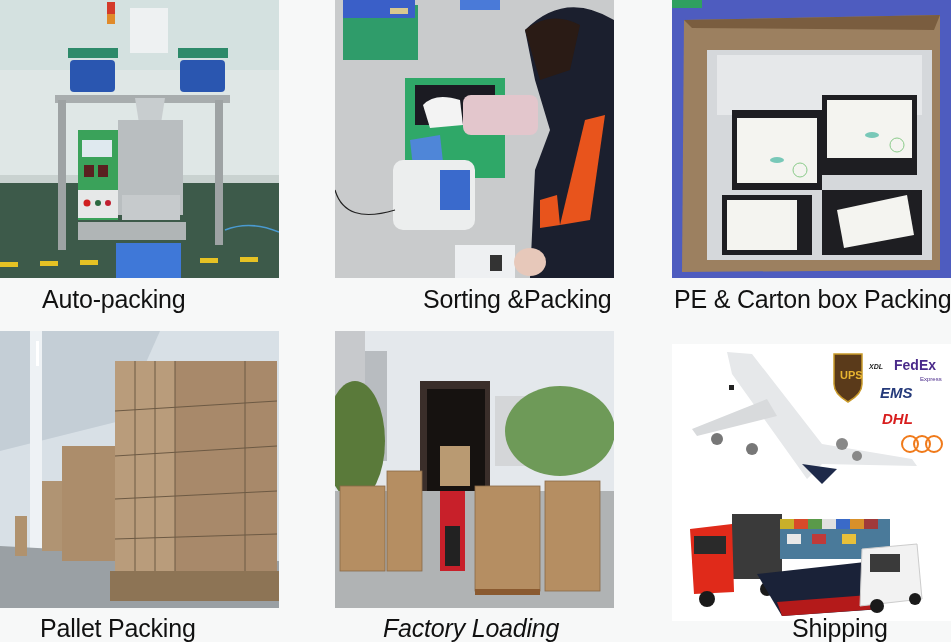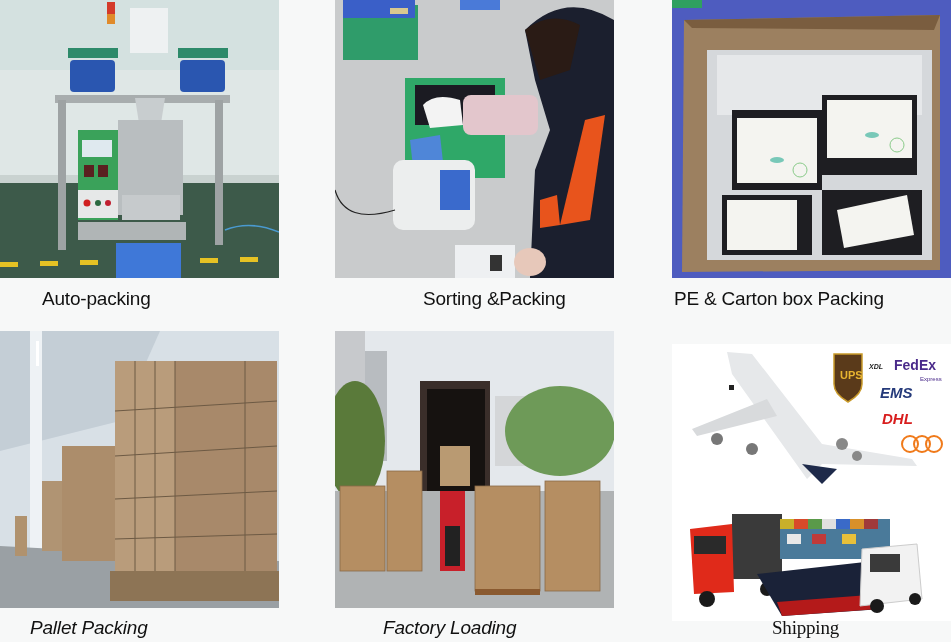--- a/index.html
+++ b/index.html
@@ -4,21 +4,21 @@
 <style>
   html, body { margin: 0; padding: 0; }
   body {
     width: 951px; height: 642px; overflow: hidden;
     background: #f7f8f8;
     font-family: "Liberation Sans", sans-serif;
     position: relative;
   }
   .tile { position: absolute; overflow: hidden; }
   .caption {
-    position: absolute; font-size: 19px; color: #111; white-space: nowrap;
+    position: absolute; font-size: 25px; color: #111; white-space: nowrap;
     letter-spacing: -0.2px; line-height: 24px;
   }
   svg { display: block; }
 </style>
 </head>
 <body>
 
 <div class="tile" style="left:0;top:0;width:279px;height:278px;">
   <svg width="279" height="278" viewBox="0 0 279 278">
     <rect width="279" height="278" fill="#dfe7e6"></rect>
@@ -128,21 +128,21 @@
       <line x1="115" y1="168" x2="277" y2="160"></line>
         <line x1="115" y1="208" x2="277" y2="203"></line>
       <line x1="135" y1="30" x2="135" y2="250"></line>
         <line x1="155" y1="30" x2="155" y2="250"></line>
       <line x1="175" y1="30" x2="175" y2="250"></line>
         <line x1="245" y1="30" x2="245" y2="250"></line>
     </g>
     <rect x="110" y="240" width="170" height="30" fill="#8d7455"></rect>
   </svg>
 </div>
-<div class="caption" style="left:30px;top:616px;font-style:italic;">Pallet Packing</div>
+<div class="caption" style="left:40px;top:616px;">Pallet Packing</div>
 
 <div class="tile" style="left:335px;top:331px;width:279px;height:277px;">
   <svg width="279" height="277" viewBox="0 0 279 277">
     <rect width="279" height="277" fill="#e4e8ec"></rect>
     <rect x="0" y="0" width="30" height="130" fill="#c7c9cc"></rect>
     <rect x="30" y="20" width="22" height="110" fill="#b8bcc0"></rect>
     <rect x="160" y="65" width="30" height="70" fill="#d4d6d8"></rect>
     <ellipse cx="20" cy="110" rx="30" ry="60" fill="#5a7a3a"></ellipse>
     <ellipse cx="225" cy="100" rx="55" ry="45" fill="#6e9a58"></ellipse>
     <rect x="85" y="50" width="70" height="170" fill="#3a2e2a"></rect>
@@ -211,13 +211,13 @@
     </g>
     <polygon points="85,230 220,215 210,265 110,272" fill="#1a2238"></polygon>
     <polygon points="105,258 210,250 207,265 110,272" fill="#b41a1a"></polygon>
 
     <polygon points="190,205 245,200 250,255 188,262" fill="#f2f2f2" stroke="#ccc"></polygon>
     <rect x="198" y="210" width="30" height="18" fill="#3a3a3a"></rect>
     <circle cx="205" cy="262" r="7" fill="#1a1a1a"></circle>
       <circle cx="243" cy="255" r="6" fill="#1a1a1a"></circle>
   </svg>
 </div>
-<div class="caption" style="left:772px;top:616px;font-family:Liberation Serif, serif;">Shipping</div>
+<div class="caption" style="left:792px;top:616px;">Shipping</div>
 
 </body></html>

